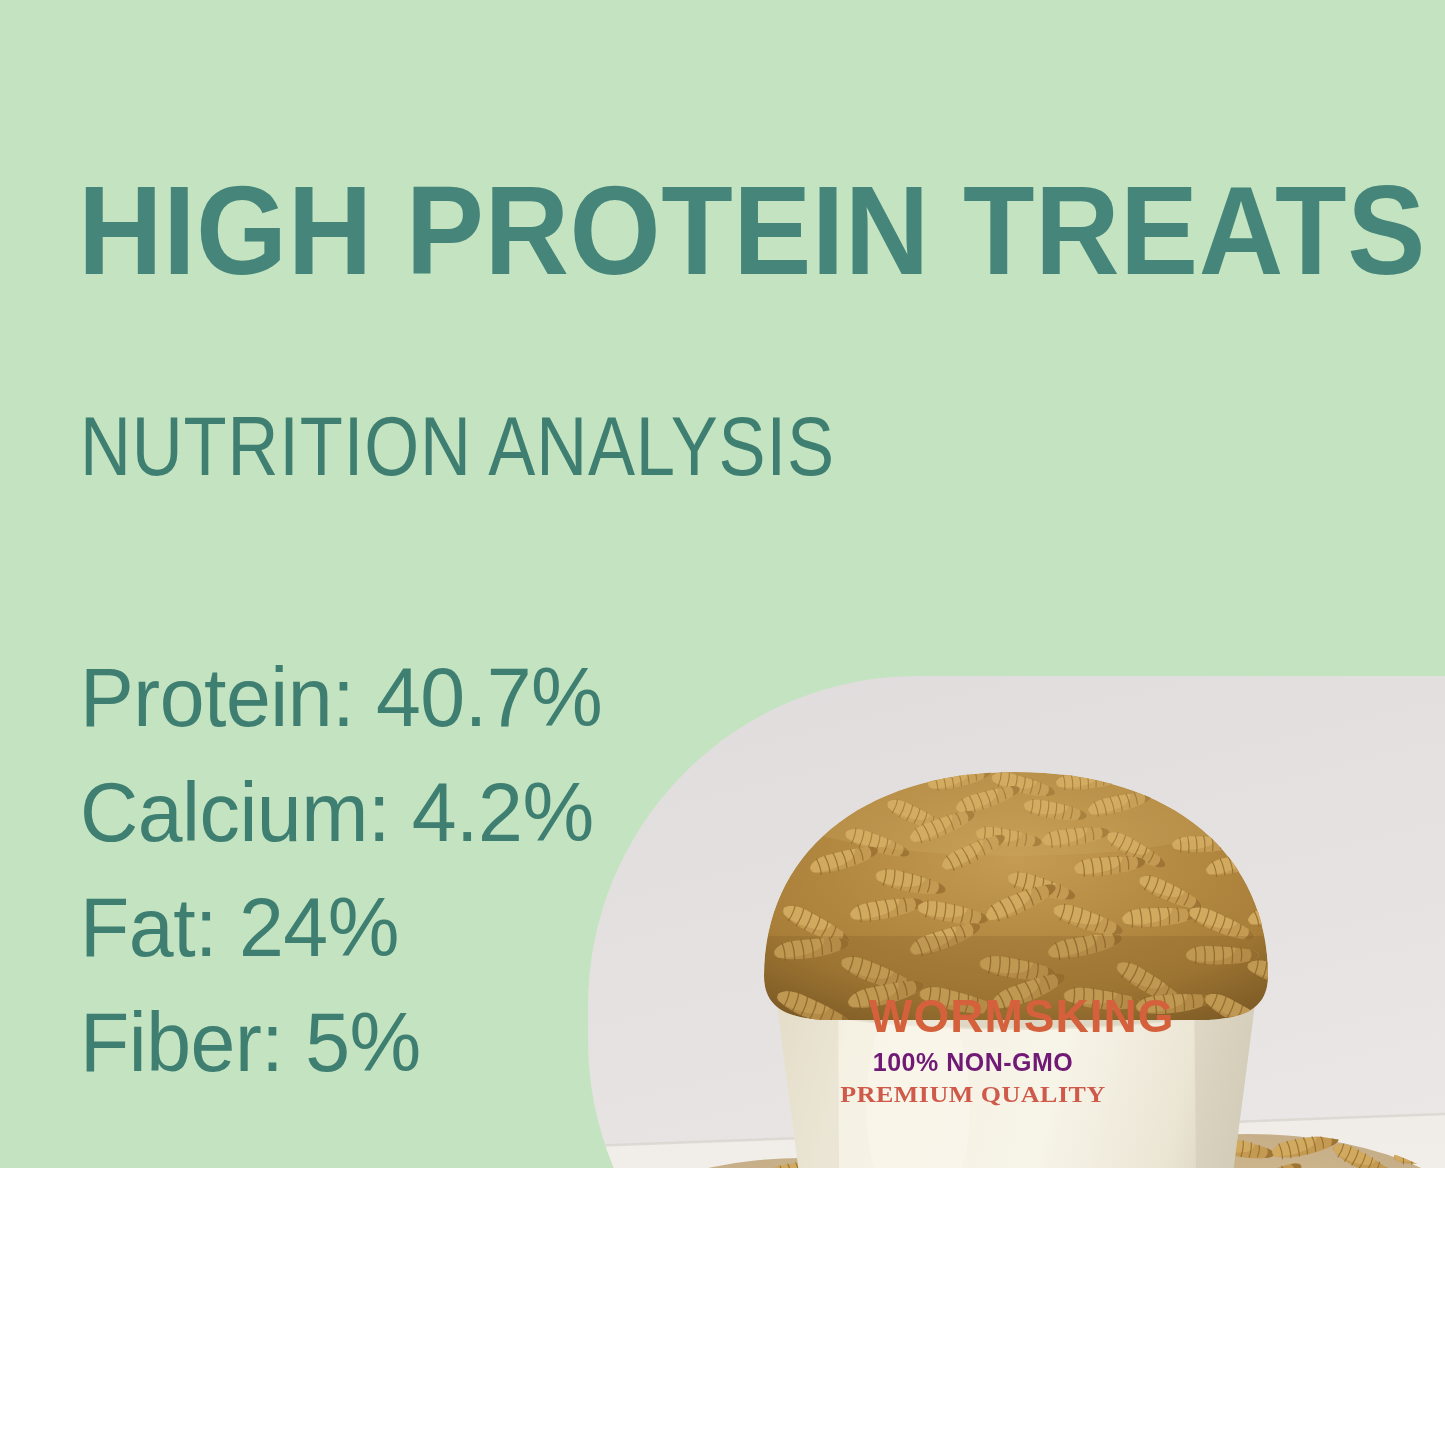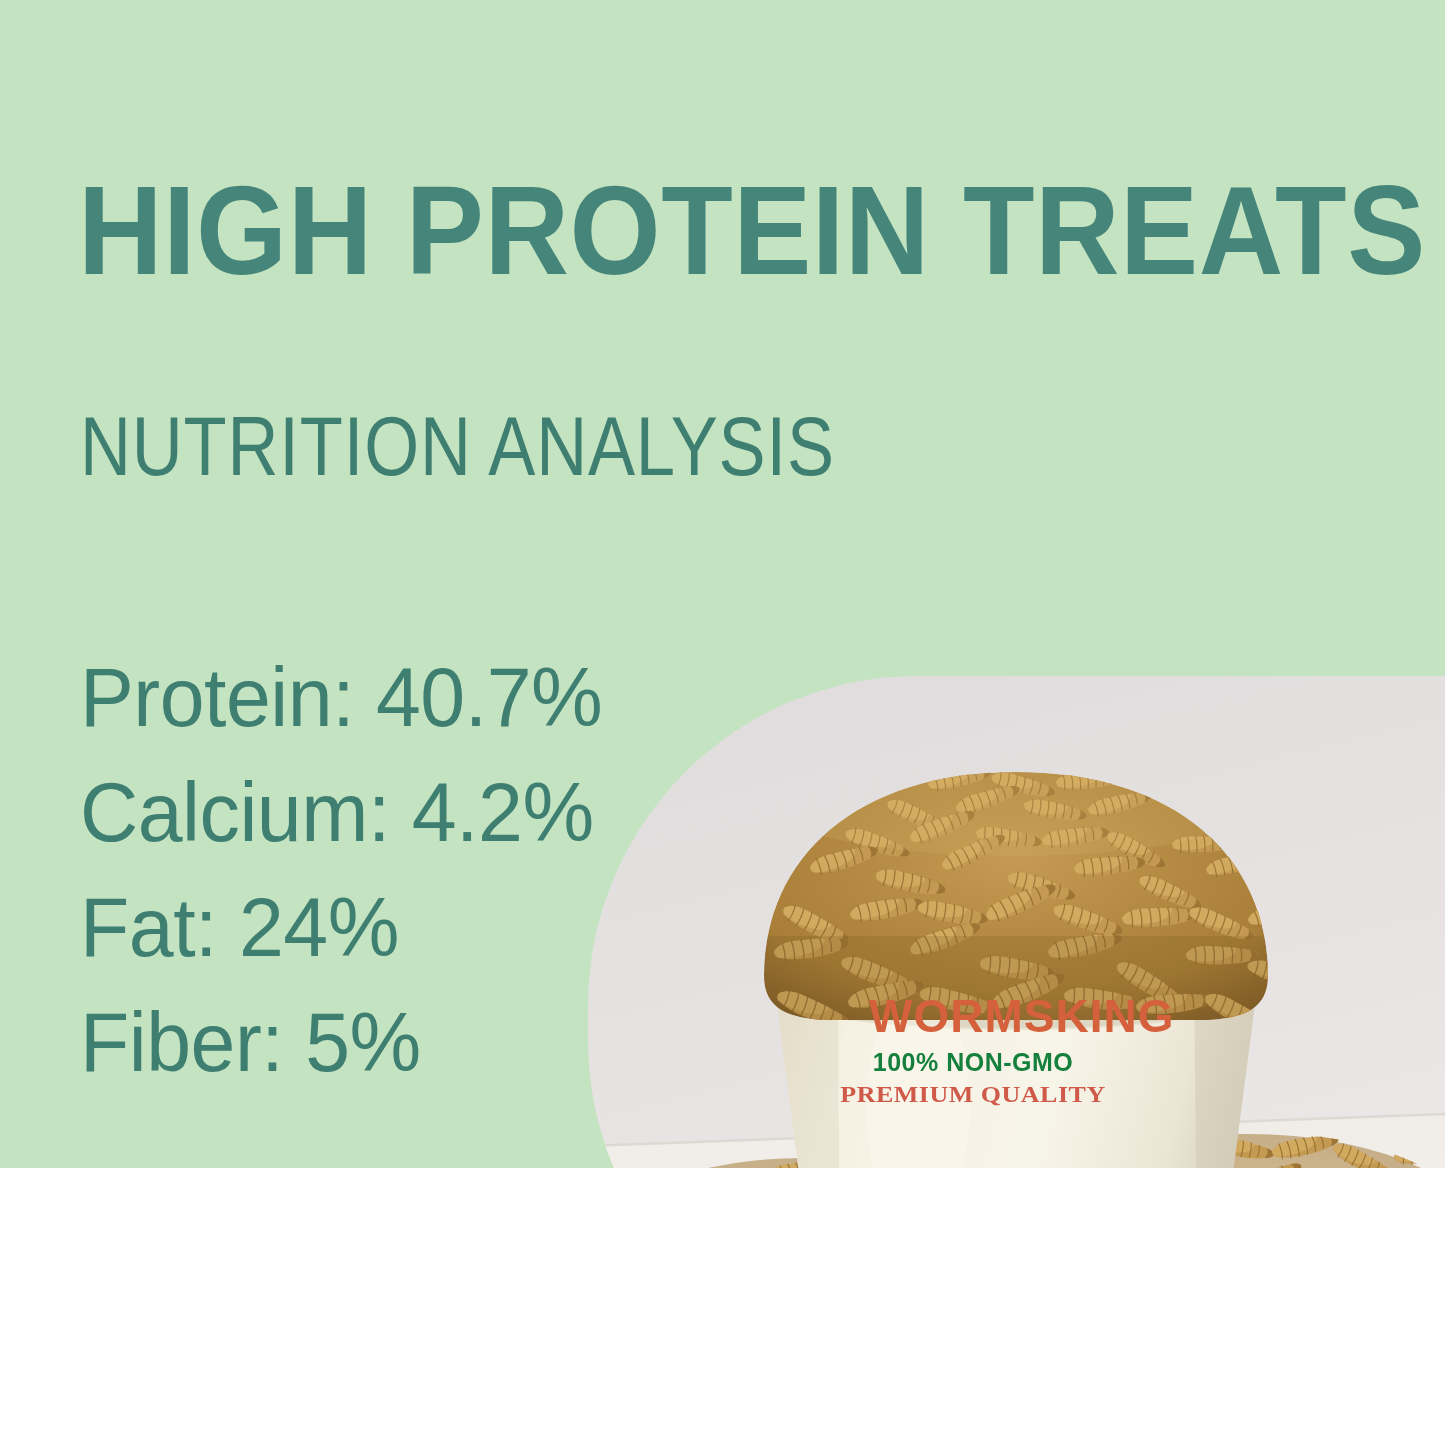--- a/index.html
+++ b/index.html
@@ -106,21 +106,21 @@
   .logo-sub {
     position: absolute;
     left: 235px;
     top: 372px;
     width: 300px;
     text-align: center;
     font-family: "Liberation Sans", sans-serif;
     font-weight: 600;
     font-size: 25px;
     letter-spacing: 0.5px;
-    color: #15803d;
+    color: #701a75;
   }
   .logo-tag {
     position: absolute;
     left: 235px;
     top: 404px;
     width: 300px;
     text-align: center;
     font-family: "Liberation Serif", serif;
     font-weight: 700;
     font-size: 26px;

